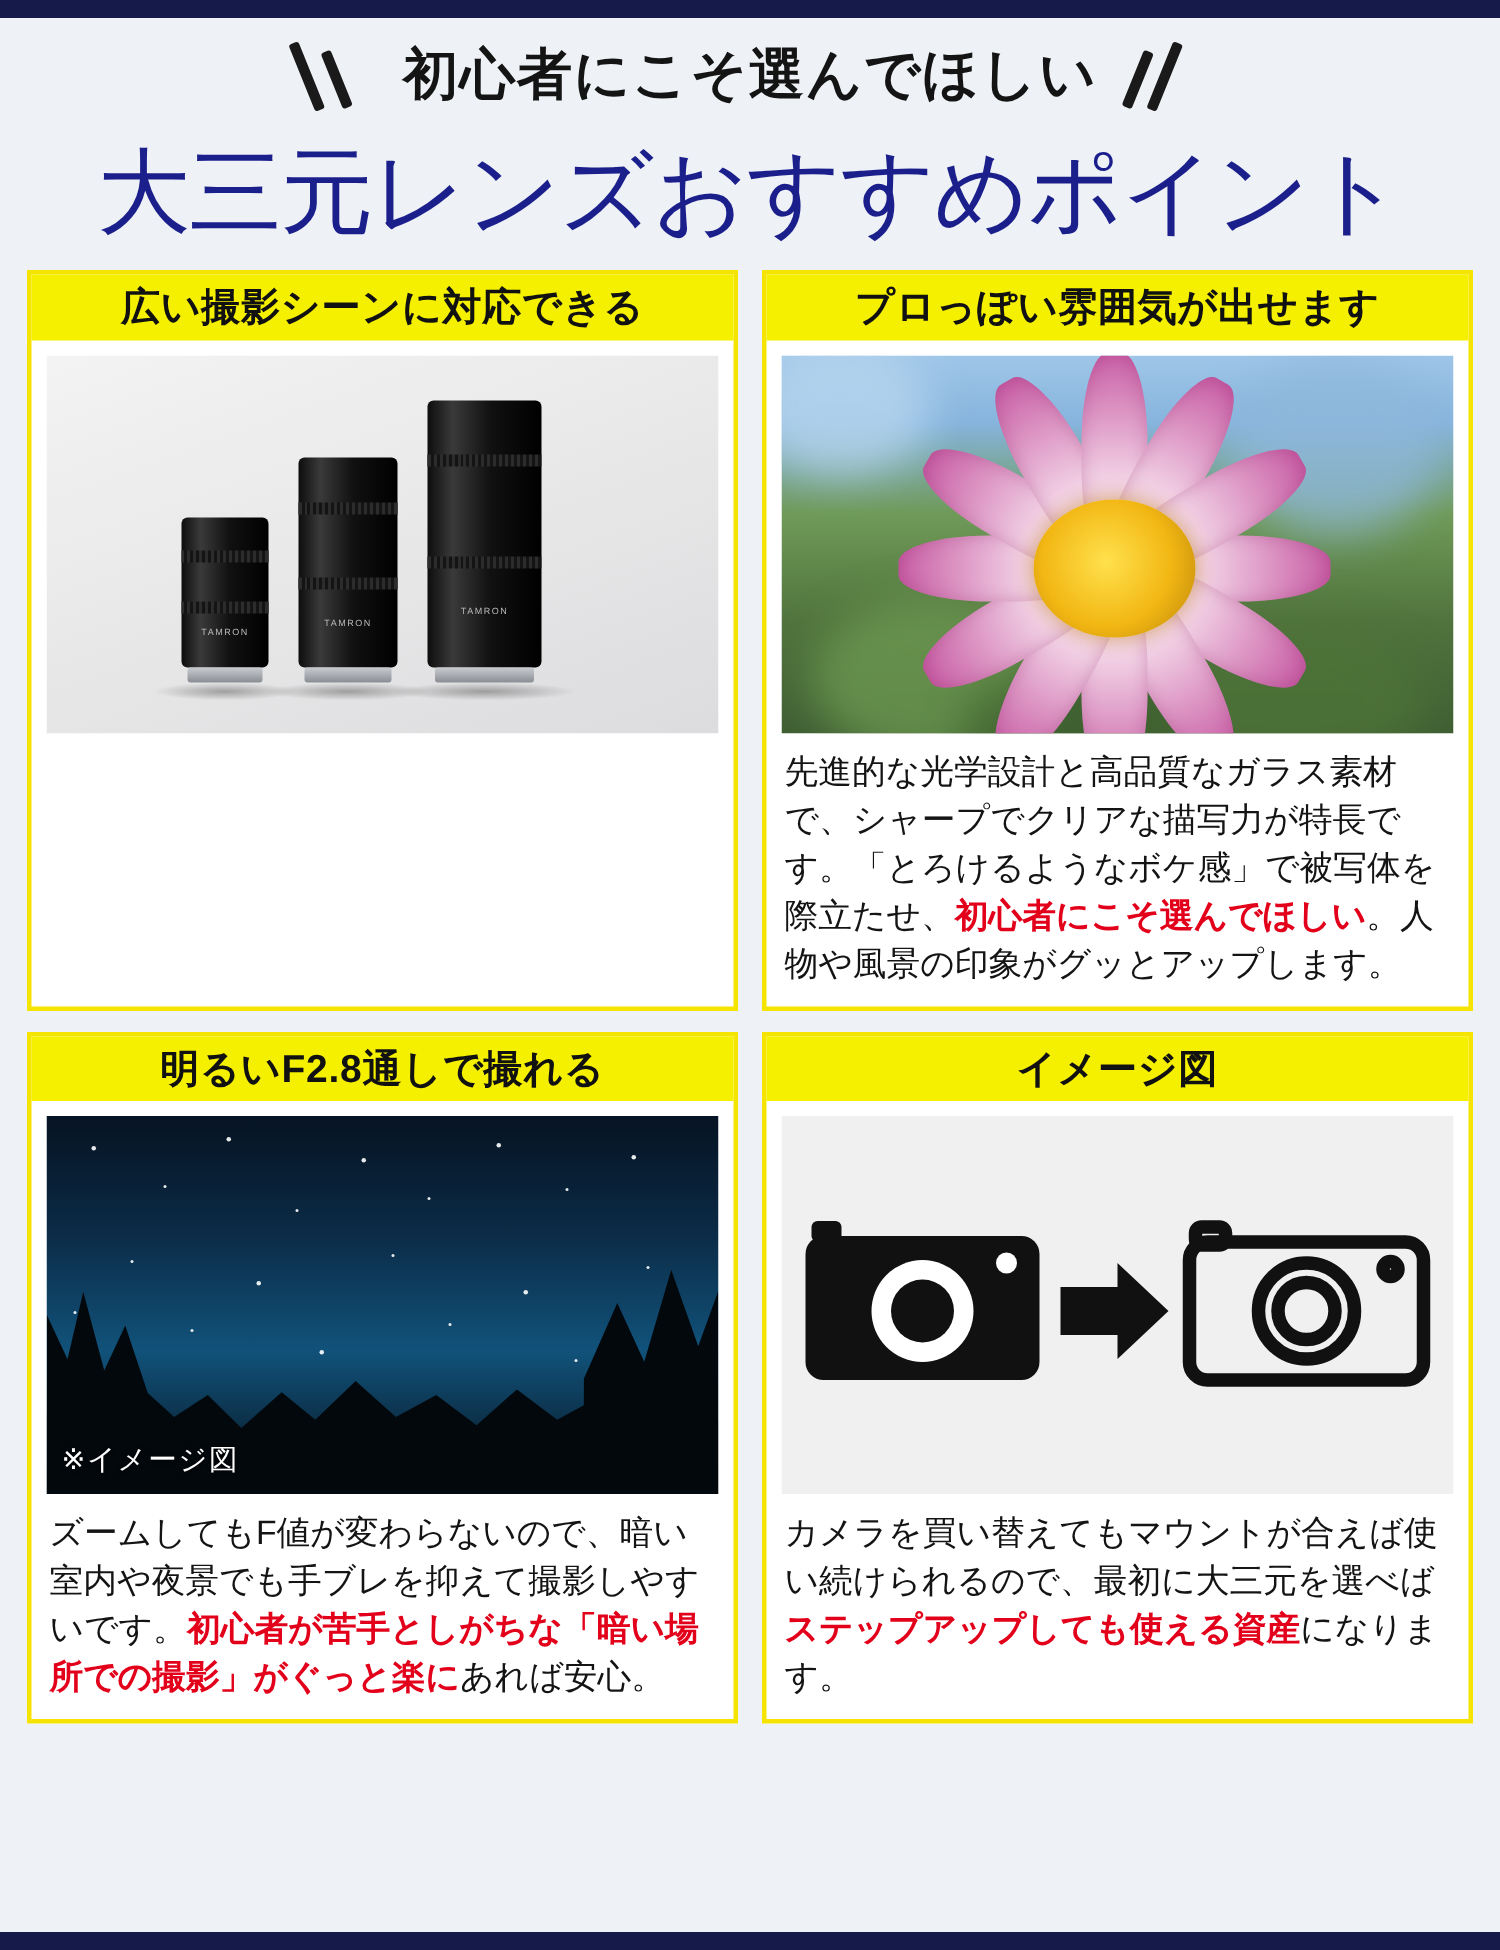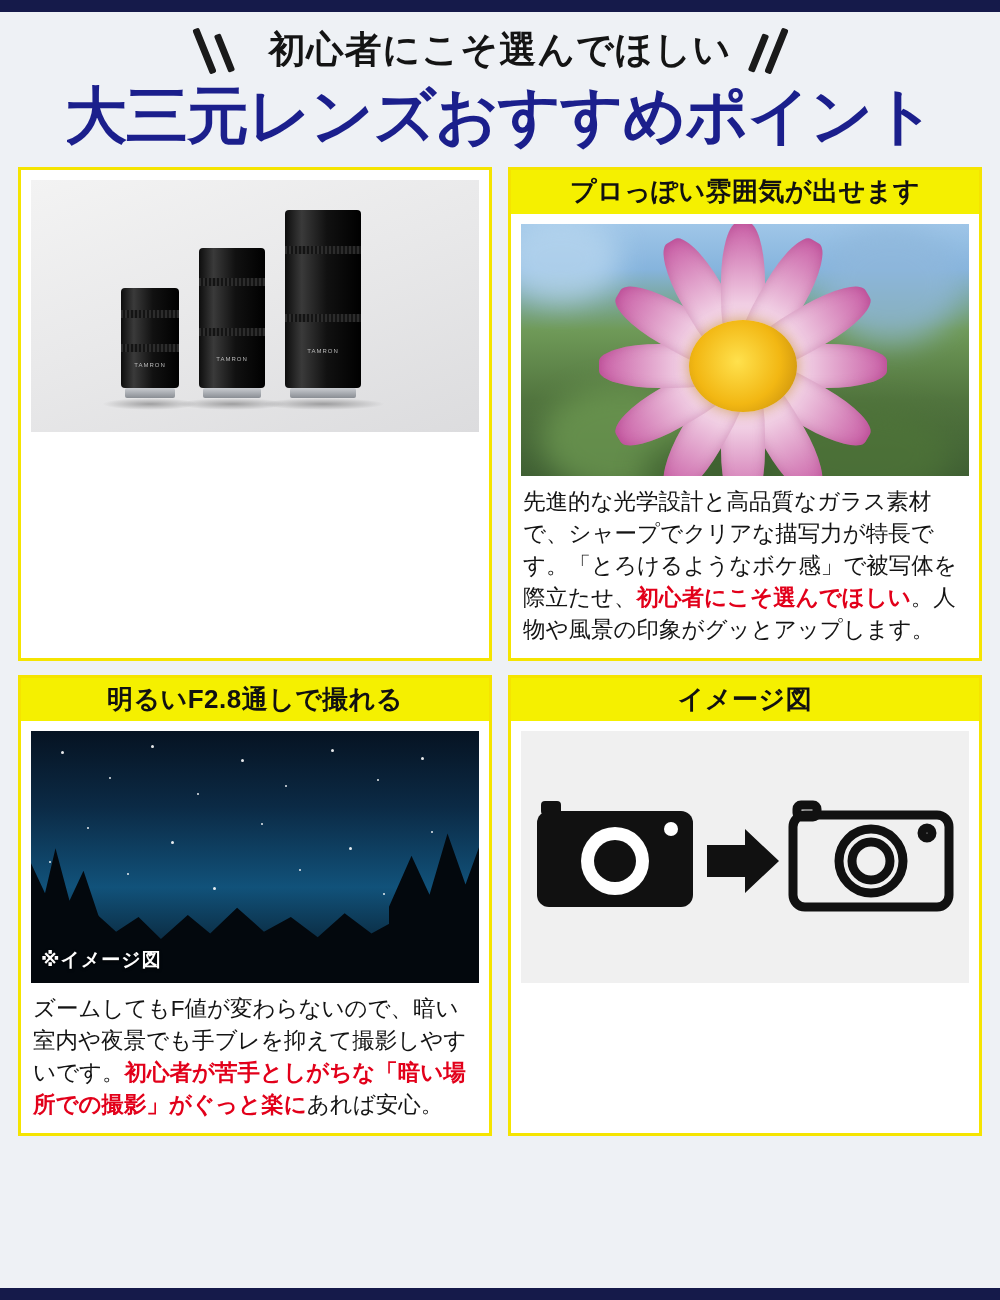--- a/index.html
+++ b/index.html
@@ -66,25 +66,25 @@
 
   .header-sub {
     font-size: 37px;
     font-weight: bold;
     color: #141414;
     letter-spacing: 1px;
     white-space: nowrap;
   }
   .header-main {
     font-size: 62px;
-    font-weight: bold;
+    font-weight: normal;
     color: #1b1f8c;
     letter-spacing: -1px;
     line-height: 1.15;
-    margin-top: 2px;
+    margin-top: 15px;
     white-space: nowrap;
   }
 
   
   .grid {
     display: grid;
     grid-template-columns: 1fr 1fr;
     grid-template-rows: auto auto;
     gap: 14px 16px;
     margin-top: 16px;
@@ -250,21 +250,21 @@
     height: 92px;
     background: #03080d;
     clip-path: polygon(0 100%,0 42%,5% 30%,9% 48%,14% 22%,19% 44%,24% 28%,29% 52%,35% 26%,40% 46%,46% 18%,52% 44%,58% 28%,64% 50%,70% 24%,76% 46%,82% 30%,88% 52%,94% 28%,100% 46%,100% 100%);
   }
   .img-note {
     position: absolute;
     left: 10px;
     bottom: 10px;
     color: #ffffff;
     font-size: 19px;
-    font-weight: bold;
+    font-weight: normal;
     letter-spacing: 1px;
     text-shadow: 0 1px 3px rgba(0,0,0,.9);
   }
 
   
   .camera-scene {
     width: 100%;
     height: 100%;
     background: #f0f0f0;
     display: flex;
@@ -292,20 +292,21 @@
         <span class="slash s1"></span>
           <span class="slash s2"></span>
       </span>
     </div>
     <div class="header-main">大三元レンズおすすめポイント</div>
   </div>
 
   <div class="grid">
 
     <div class="card">
+      <div class="card-title">広い撮影シーンに対応できる</div>
       <div class="card-media">
         <div class="lens-scene">
           <div class="lens a">
             <span class="ring" style="top:22px"></span>
             <span class="ring" style="top:56px"></span>
             <span class="brand" style="top:74px">TAMRON</span>
             <span class="mount"></span>
               <span class="shadow"></span>
           </div>
           <div class="lens b">
@@ -411,16 +412,19 @@
             <g fill="none" stroke="#111111" stroke-width="9">
               <rect x="262" y="38" width="20" height="12" rx="4"></rect>
               <rect x="258" y="48" width="156" height="92" rx="12"></rect>
               <circle cx="336" cy="94" r="32"></circle>
               <circle cx="336" cy="94" r="19"></circle>
               <circle cx="392" cy="66" r="5"></circle>
             </g>
           </svg>
         </div>
       </div>
+      <div class="card-body">
+        <span>カメラを買い替えてもマウントが合えば使い続けられるので、最初に大三元を選べば</span><span class="hl">ステップアップしても使える資産</span><span>になります。</span>
+      </div>
     </div>
 
   </div>
 </div>
 
 </body></html>

